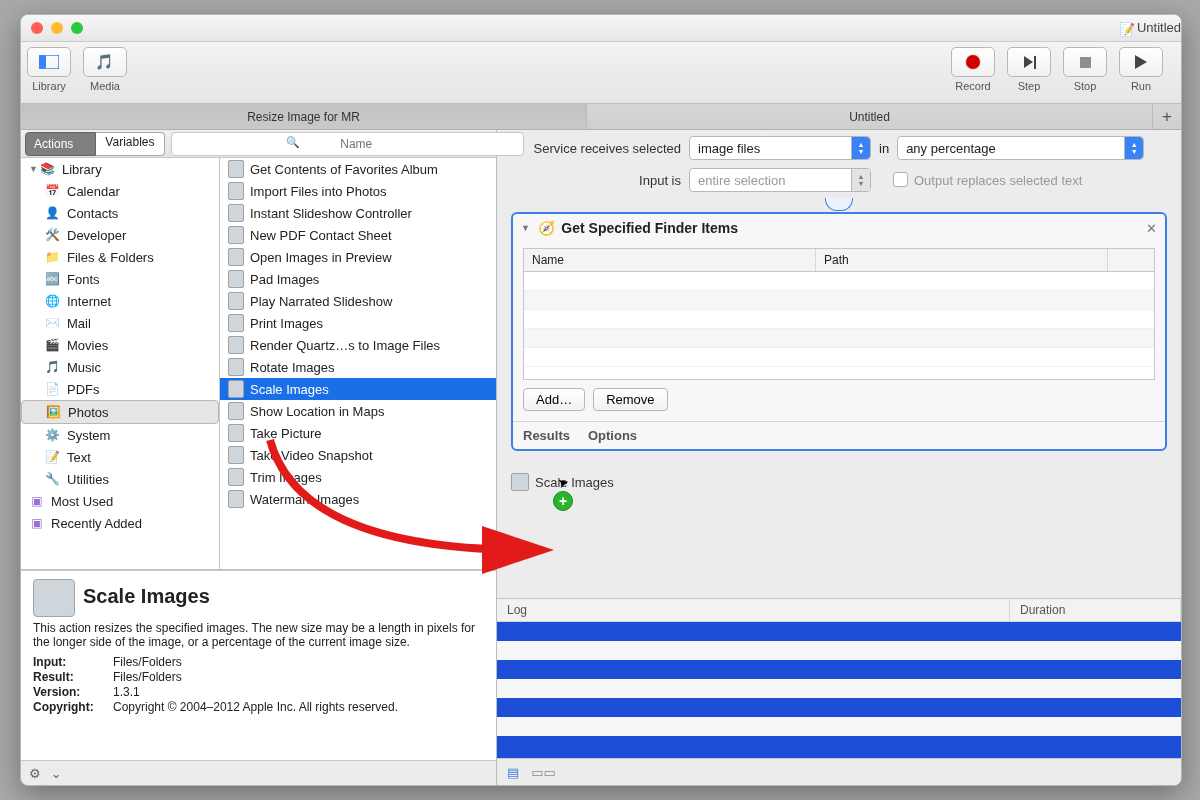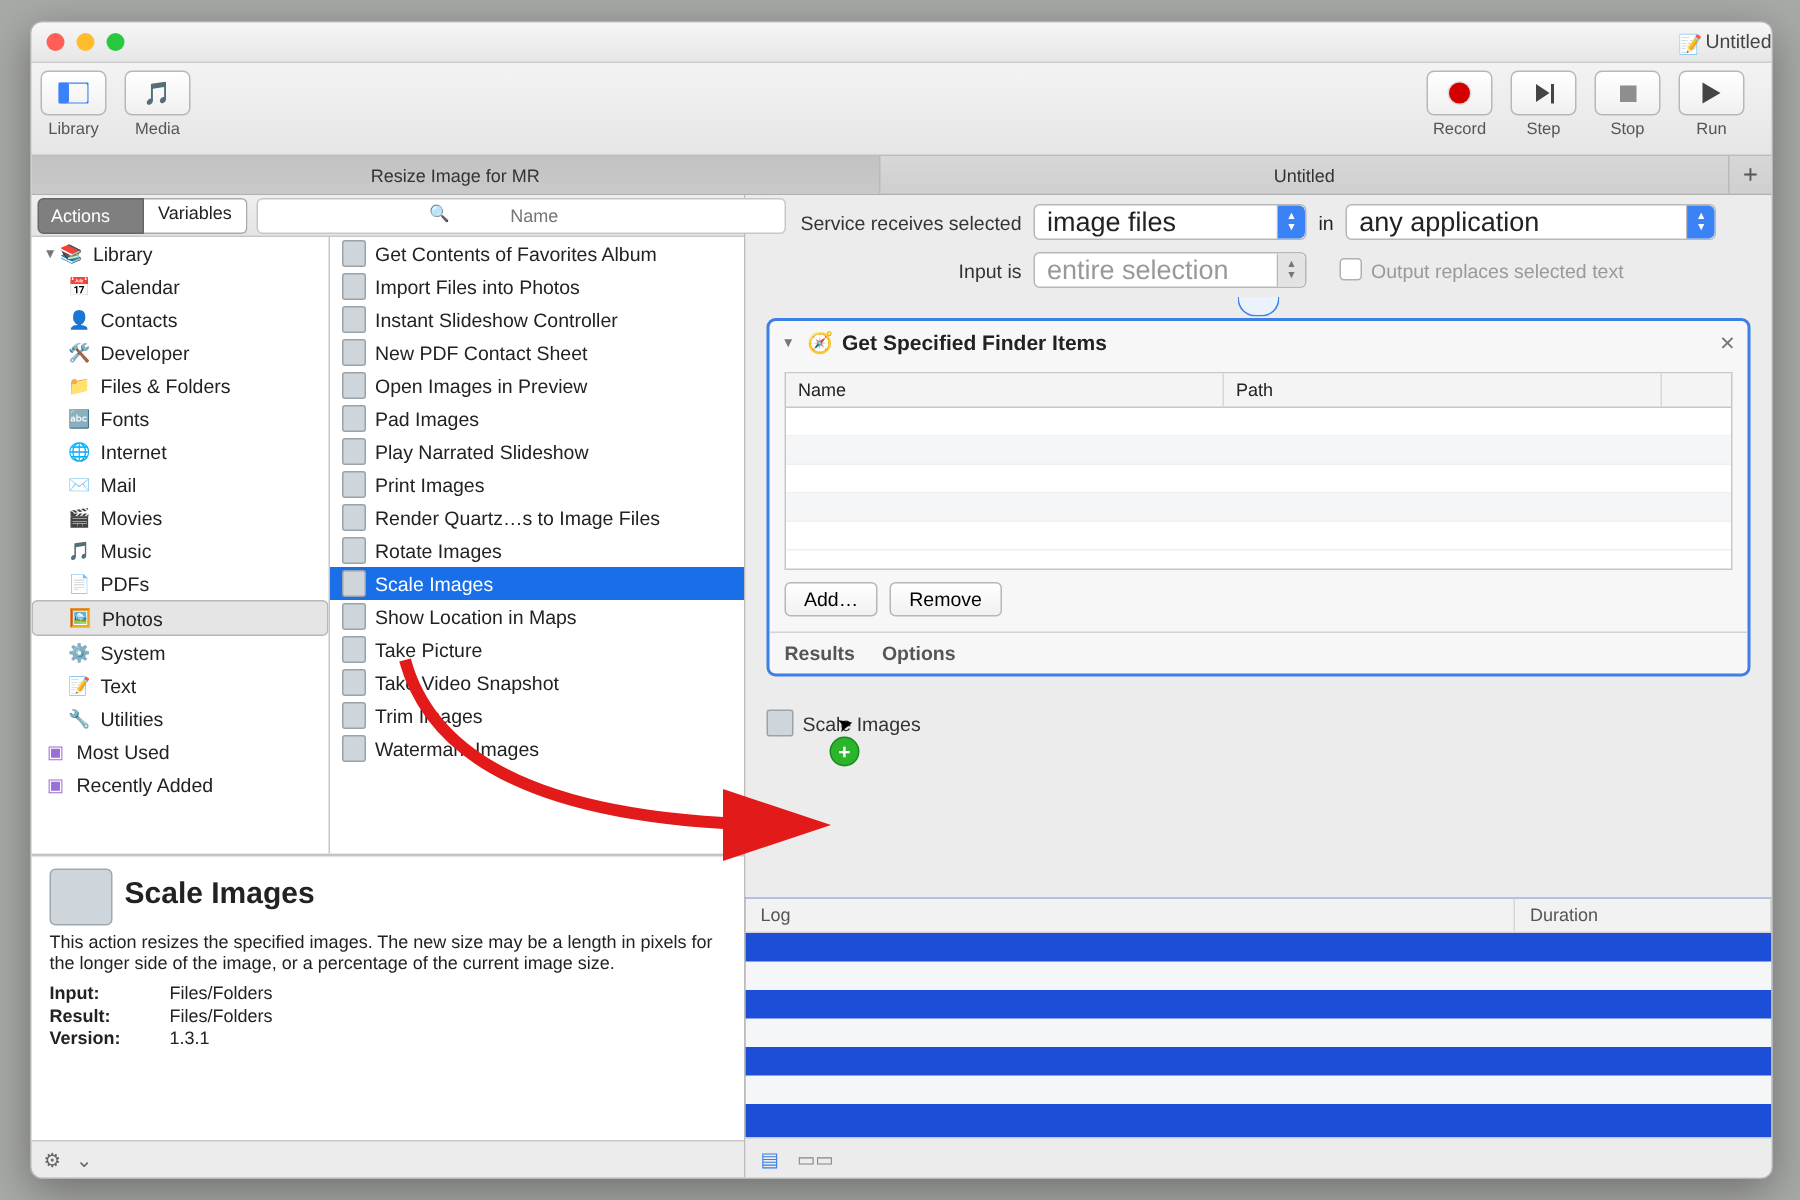--- a/index.html
+++ b/index.html
@@ -51,21 +51,21 @@
 .descic{width:40px;height:36px;background:#cfd6db;border-radius:4px;border:1px solid #a0a7ad;}
 .kv{margin-top:6px;}
 .kv div{display:flex;margin:1px 0;}
 .kv b{width:72px;text-align:left;margin-right:8px;font-weight:600;}
 .lfoot{height:24px;border-top:1px solid #c7c7c7;display:flex;align-items:center;padding:0 8px;gap:10px;color:#666;}
 .right{flex:1;display:flex;flex-direction:column;background:#ececec;min-height:0;}
 .cfg{padding:6px 14px 6px 14px;display:flex;flex-direction:column;gap:8px;font-size:13px;}
 .cfgrow{display:flex;align-items:center;gap:8px;justify-content:flex-start;}
 .cfgrow .lbl{width:170px;text-align:right;color:#333;}
 .sel{height:22px;border:1px solid #b7b7b7;border-radius:4px;background:#fff;position:relative;display:flex;align-items:center;padding:0 22px 0 8px;}
-.sel .val{font-size:18px;}
+.sel .val{font-size:13px;}
 .sel .ar{position:absolute;right:0;top:0;bottom:0;width:18px;border-left:1px solid #b7b7b7;border-radius:0 4px 4px 0;background:#3b82f6;display:flex;align-items:center;justify-content:center;color:#fff;font-size:7px;}
 .sel.gray .ar{background:#e3e3e3;color:#777;}
 .flow{flex:1;overflow:auto;padding:0 14px 8px 14px;position:relative;}
 .connector{height:14px;display:flex;justify-content:center;}
 .connector span{width:26px;height:12px;border:1px solid #3d7fe6;border-top:0;border-radius:0 0 12px 12px;background:#eaf2fe;}
 .action{border:2px solid #3d7fe6;border-radius:6px;background:#f7f7f7;overflow:hidden;}
 .ahd{display:flex;align-items:center;padding:6px 8px;font-weight:700;font-size:14px;gap:6px;}
 .ahd .cls{margin-left:auto;font-size:13px;color:#777;font-weight:400;}
 .abody{padding:6px 10px 10px 10px;}
 .tbl{border:1px solid #c7c7c7;height:130px;background:#fff;}
@@ -260,40 +260,44 @@
               <span>Files/Folders</span>
             </div>
           <div>
               <b>Result:</b>
               <span>Files/Folders</span>
             </div>
           <div>
               <b>Version:</b>
               <span>1.3.1</span>
             </div>
+          <div>
+              <b>Copyright:</b>
+              <span style="max-width:300px;">Copyright © 2004–2012 Apple Inc.  All rights reserved.</span>
+            </div>
         </div>
       </div>
 
       <div class="lfoot">
         <span>⚙︎</span>
         <span>⌄</span>
       </div>
     </div>
 
     <div class="right">
       <div class="cfg">
         <div class="cfgrow">
           <div class="lbl">Service receives selected</div>
           <div class="sel" style="width:150px">
               <span class="val">image files</span>
               <span class="ar">▲<br>▼</span>
             </div>
           <span>in</span>
           <div class="sel" style="width:215px">
-              <span class="val">any application</span>
+              <span class="val">any percentage</span>
               <span class="ar">▲<br>▼</span>
             </div>
         </div>
         <div class="cfgrow">
           <div class="lbl">Input is</div>
           <div class="sel gray" style="width:150px">
               <span class="val" style="color:#999">entire selection</span>
               <span class="ar">▲<br>▼</span>
             </div>
           <span style="width:6px"></span>

